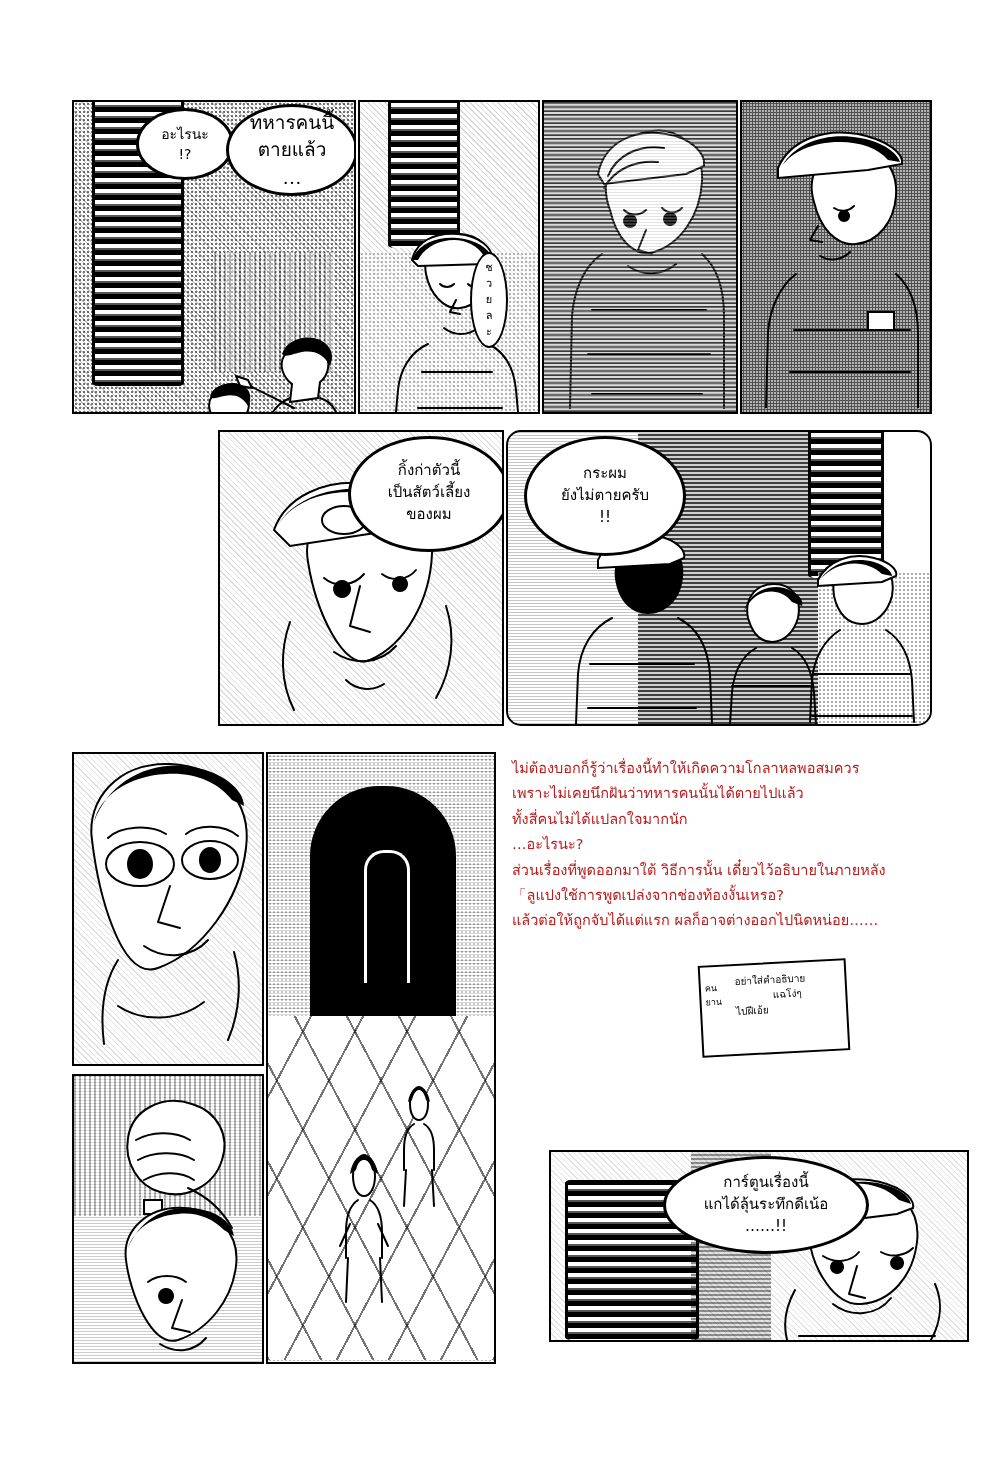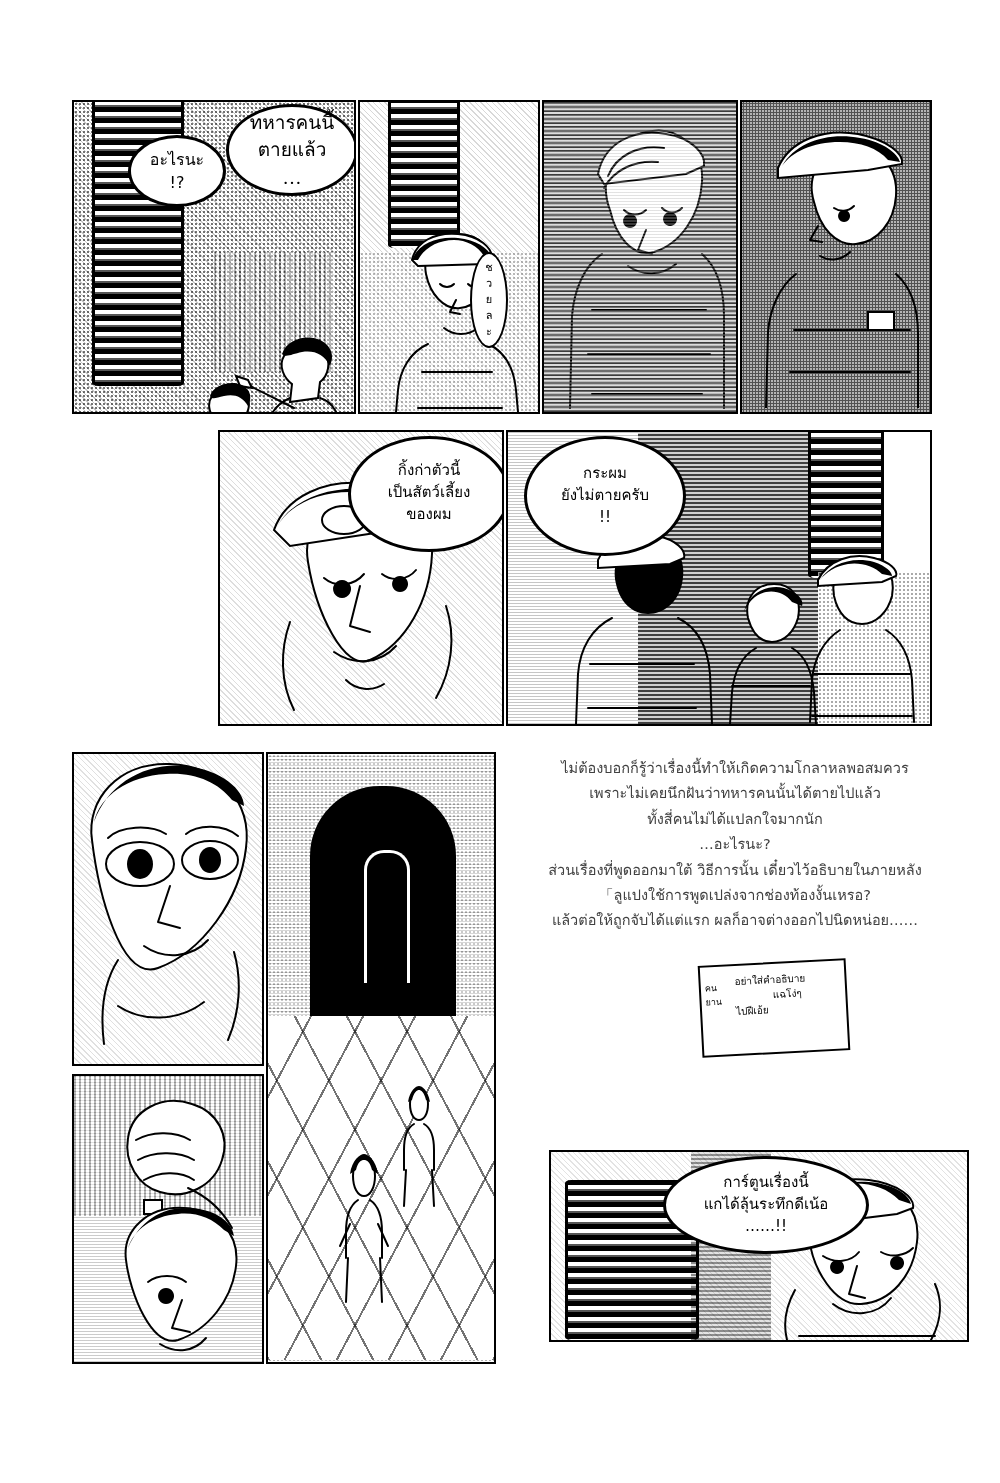--- a/index.html
+++ b/index.html
@@ -29,21 +29,21 @@
   .pillar{position:absolute;background:
       repeating-linear-gradient(180deg,#000 0 5px,#fff 5px 9px,#555 9px 11px);
       border-left:3px solid #000;border-right:3px solid #000;border-radius:6px/3px;}
 
   
   .balloon{position:absolute;background:#fff;border:3px solid #000;border-radius:50%;
      display:flex;align-items:center;justify-content:center;text-align:center;
      font-family:"DejaVu Sans",sans-serif;line-height:1.45;color:#000;z-index:6;}
   .balloon .txt{padding:4px 10px;white-space:pre-line;}
 
-  .narration{position:absolute;text-align:center;line-height:1.75;color:#404040;
+  .narration{position:absolute;line-height:1.75;color:#b91c1c;
      font-family:"DejaVu Sans",sans-serif;}
   .narration div{white-space:pre-line;}
 
   .note{position:absolute;background:#fff;border:2px solid #000;transform:rotate(-3deg);
      font-size:10px;line-height:1.5;color:#000;padding:8px 6px;z-index:7;}
 
   
   .fig{position:absolute;}
   .ink{stroke:#000;fill:none;stroke-width:2;stroke-linecap:round;stroke-linejoin:round;}
   .inkfill{fill:#fff;stroke:#000;stroke-width:2;}
@@ -73,21 +73,21 @@
     </svg>
     <svg class="fig" style="left:104px;top:272px;" width="96" height="136" viewBox="0 0 96 136">
       <path class="inkfill" d="M34 22c6-12 26-14 34-2 6 10 2 22-6 26l-1 12-22 3 1-14c-8-5-12-16-6-25z"></path>
       <path class="blk" d="M32 22c4-14 30-18 38-6 4 6 2 12 0 16-6-10-14-12-24-10-8 2-12 4-14 0z"></path>
       <path class="ink" d="M40 62c-12 4-18 14-18 28v44"></path>
       <path class="ink" d="M62 62c12 4 16 14 16 28v44"></path>
       <path class="ink" d="M24 96l-14 10M76 96l12 8"></path>
       <path class="ink" d="M32 132h36"></path>
     </svg>
 
-    <div class="balloon" style="left:54px;top:6px;width:92px;height:66px;font-size:16px;margin-top:27px;">
+    <div class="balloon" style="left:62px;top:6px;width:92px;height:66px;font-size:14px;">
       <span class="txt">อะไรนะ
 !?</span>
     </div>
     <div class="balloon" style="left:152px;top:2px;width:126px;height:86px;font-size:19px;font-family:Liberation Serif, serif;">
       <span class="txt">ทหารคนนี้
 ตายแล้ว
 …</span>
     </div>
   </div>
 
@@ -160,21 +160,21 @@
       <path class="ink" d="M96 214c10 10 26 12 38 4"></path>
       <path class="ink" d="M40 156c-10 28-10 60 4 88M196 140c10 30 6 64-10 92"></path>
     </svg>
     <div class="balloon" style="left:128px;top:4px;width:156px;height:110px;font-size:15px;font-family:Liberation Mono, monospace;">
       <span class="txt">กิ้งก่าตัวนี้
 เป็นสัตว์เลี้ยง
 ของผม</span>
     </div>
   </div>
 
-  <div class="panel" style="left:506px;top:430px;width:422px;height:292px;">
+  <div class="panel" style="left:506px;top:430px;width:422px;height:292px;border-radius:15px;">
     <div class="tone-dark" style="position:absolute;left:130px;top:0;width:180px;height:292px;opacity:.92;"></div>
     <div class="tone-mid" style="position:absolute;left:0;top:0;width:130px;height:292px;opacity:.5;"></div>
     <div class="pillar" style="left:300px;top:-4px;width:70px;height:150px;"></div>
     <div class="tone-dots" style="position:absolute;left:310px;top:140px;width:112px;height:152px;opacity:.6;"></div>
 
     <svg class="fig" style="left:60px;top:100px;" width="150" height="192" viewBox="0 0 150 192">
       <path class="blk" d="M48 52c-6-26 10-46 34-46s38 20 32 46c-4 18-18 30-34 30S52 70 48 52z"></path>
       <path class="inkfill" d="M30 28c8-20 34-30 60-24 18 4 28 14 26 22l-14 6-72 4z"></path>
       <path class="ink" d="M44 86c-20 10-32 30-34 56l-2 50M110 86c20 10 30 30 32 56l2 50"></path>
       <path class="ink" d="M22 132h104M20 176h108"></path>

